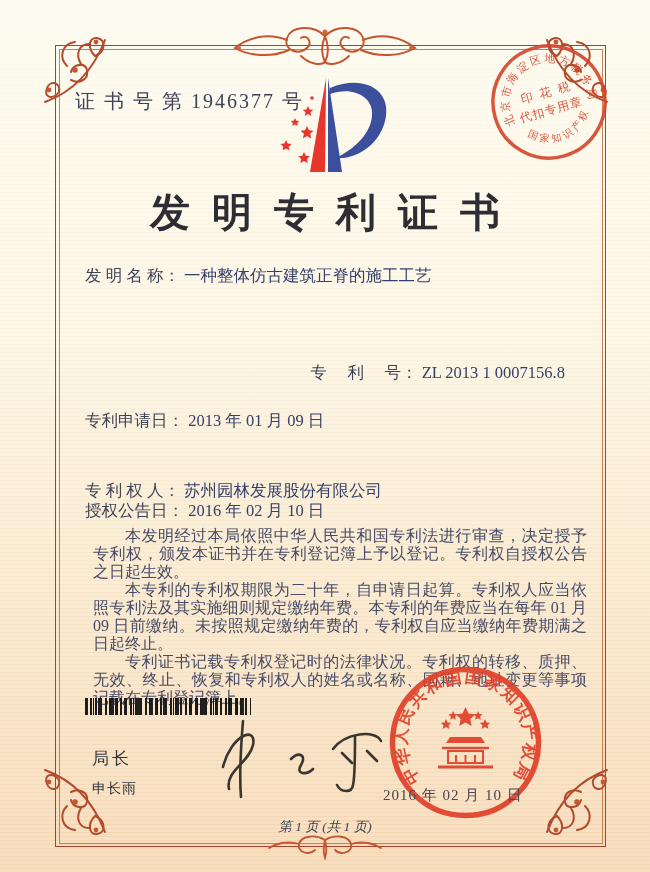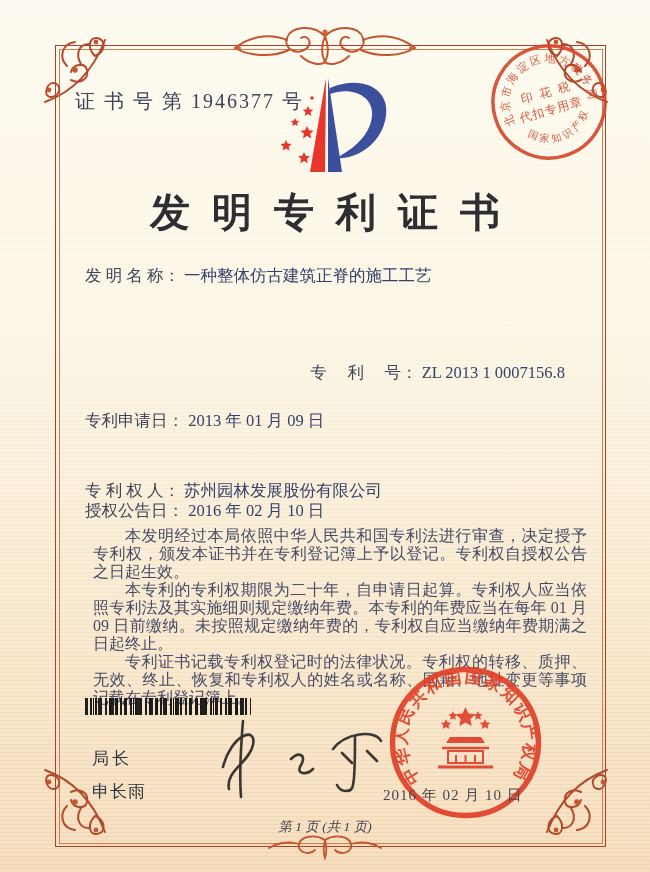--- a/index.html
+++ b/index.html
@@ -27,21 +27,21 @@
   .field .val{color:#35406b;}
   .body-text{left:93px;top:527px;width:494px;font-size:16px;line-height:18px;
              color:#474b67;text-align:justify;}
   .body-text p{margin:0;text-indent:2em;}
   .barcode{left:85px;top:698px;width:166px;height:17px;background-color:transparent;
     background-image:
       repeating-linear-gradient(90deg,#1c1c1c 0 2px,transparent 2px 5px),
       repeating-linear-gradient(90deg,#111 0 1px,transparent 1px 8px),
       repeating-linear-gradient(90deg,#222 0 3px,transparent 3px 13px);}
   .director-title{left:92px;top:747px;font-size:17px;color:#2f3440;letter-spacing:3px;}
-  .director-name{left:92px;top:780px;font-size:17px;color:#2f3440;letter-spacing:1px;}
+  .director-name{left:92px;top:780px;font-size:14px;color:#2f3440;letter-spacing:1px;}
   .signature{left:195px;top:715px;}
   .seal{left:378px;top:655px;opacity:.92;}
   .seal-date{left:383px;top:786px;font-size:15px;color:#4b4452;letter-spacing:1px;z-index:5;}
   .tax-stamp{left:487px;top:40px;transform:rotate(-16deg);opacity:.9;}
   .footer{left:0;top:818px;width:650px;text-align:center;font-size:13.5px;color:#3f4350;font-style:italic;}
   .ornament{pointer-events:none;}
   .corner-br{left:533px;top:762px;}
   .corner-bl{left:37px;top:762px;transform:scaleX(-1);}
   .corner-tr{left:533px;top:28px;transform:scaleY(-1);}
   .corner-tl{left:37px;top:28px;transform:scale(-1,-1);}

